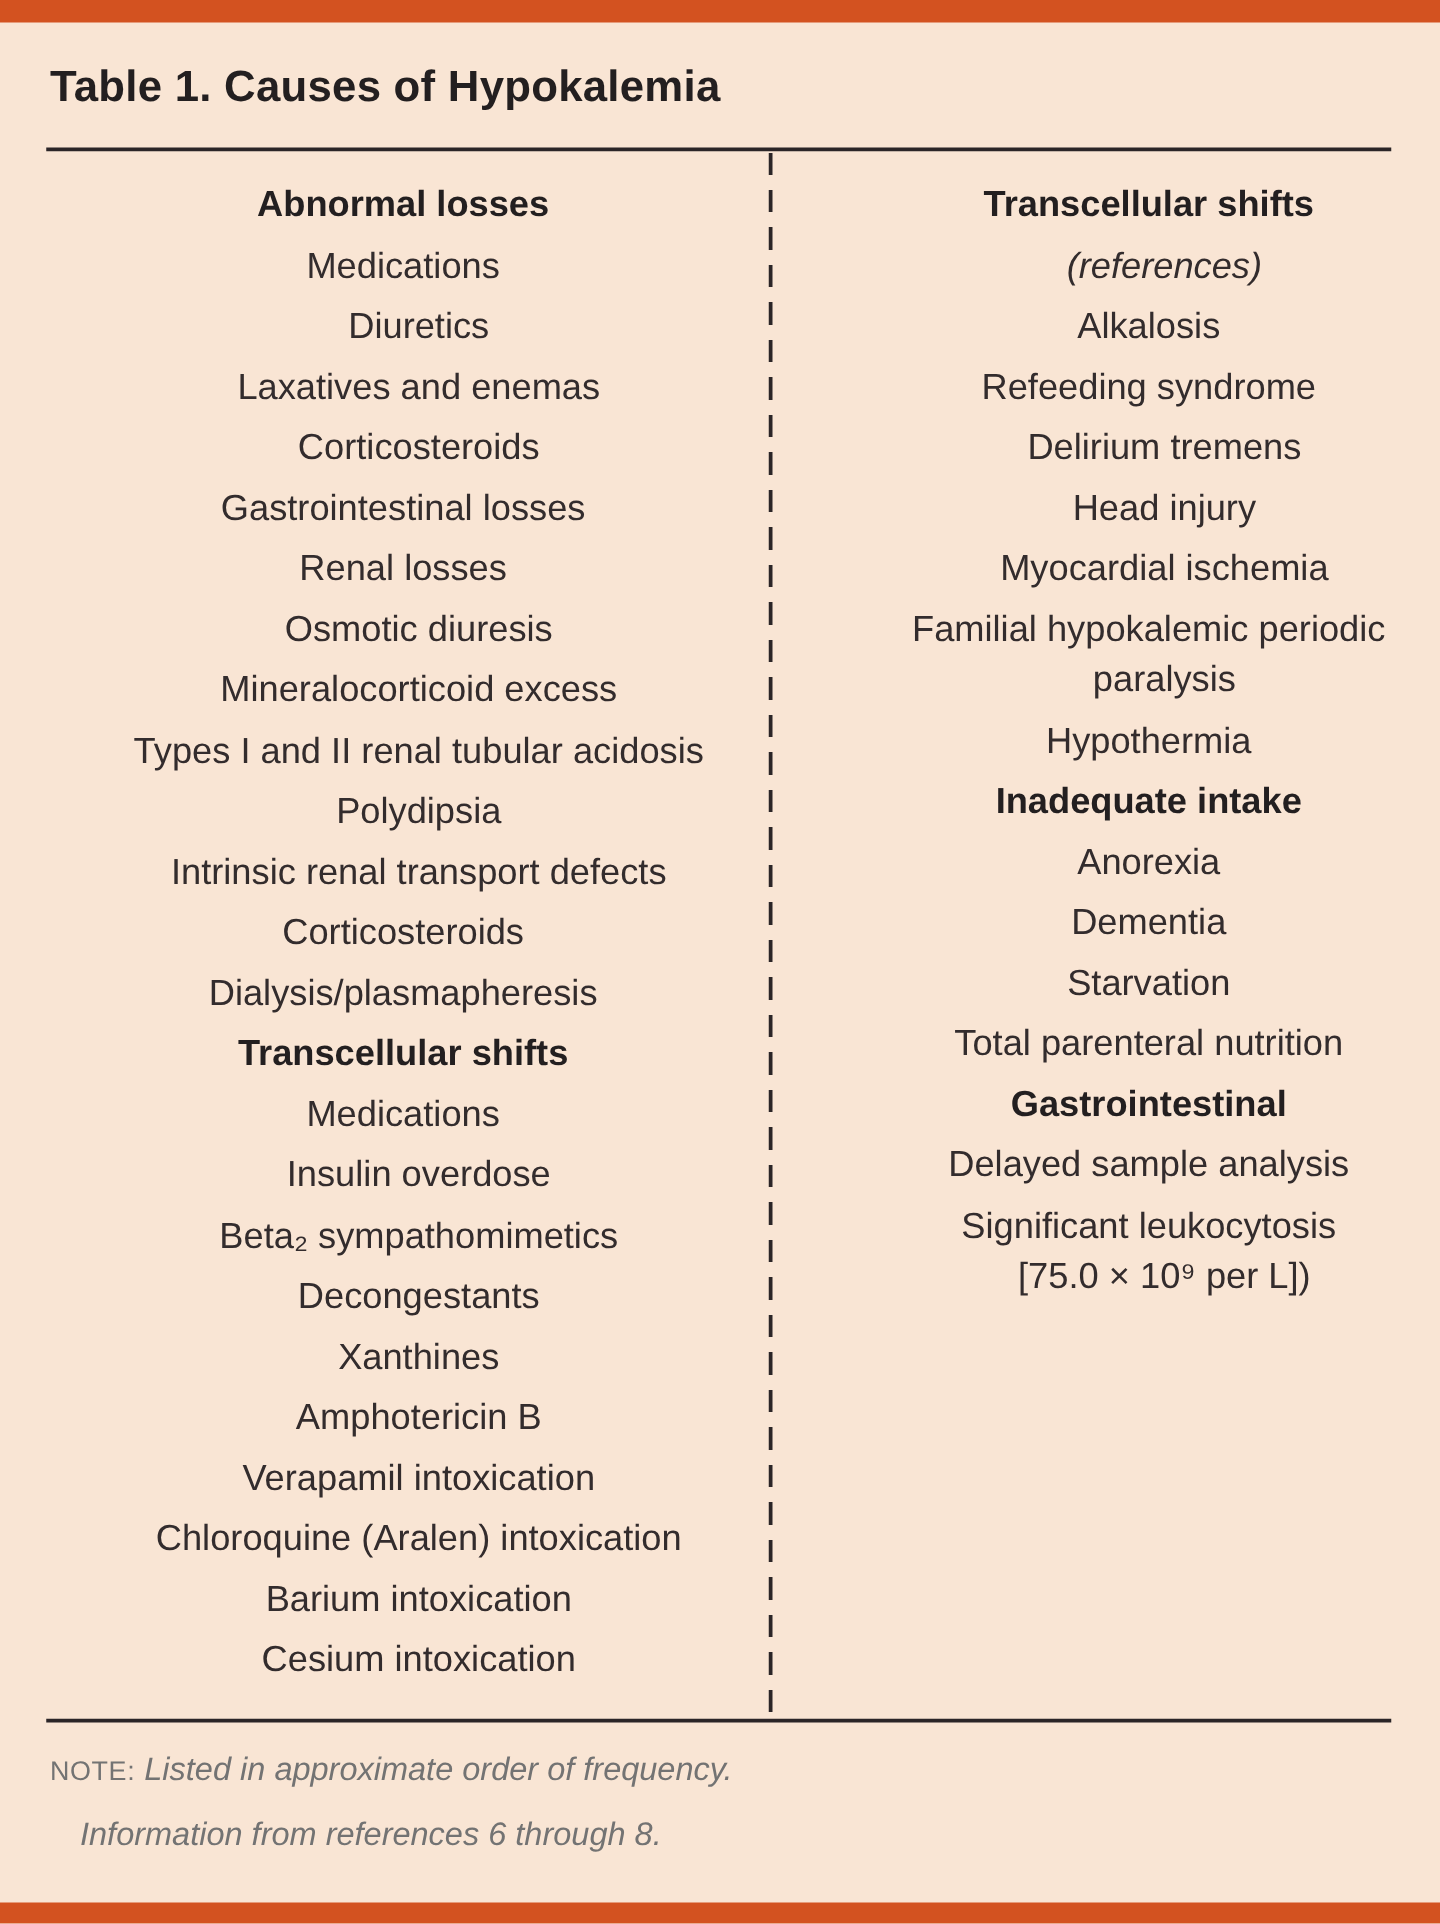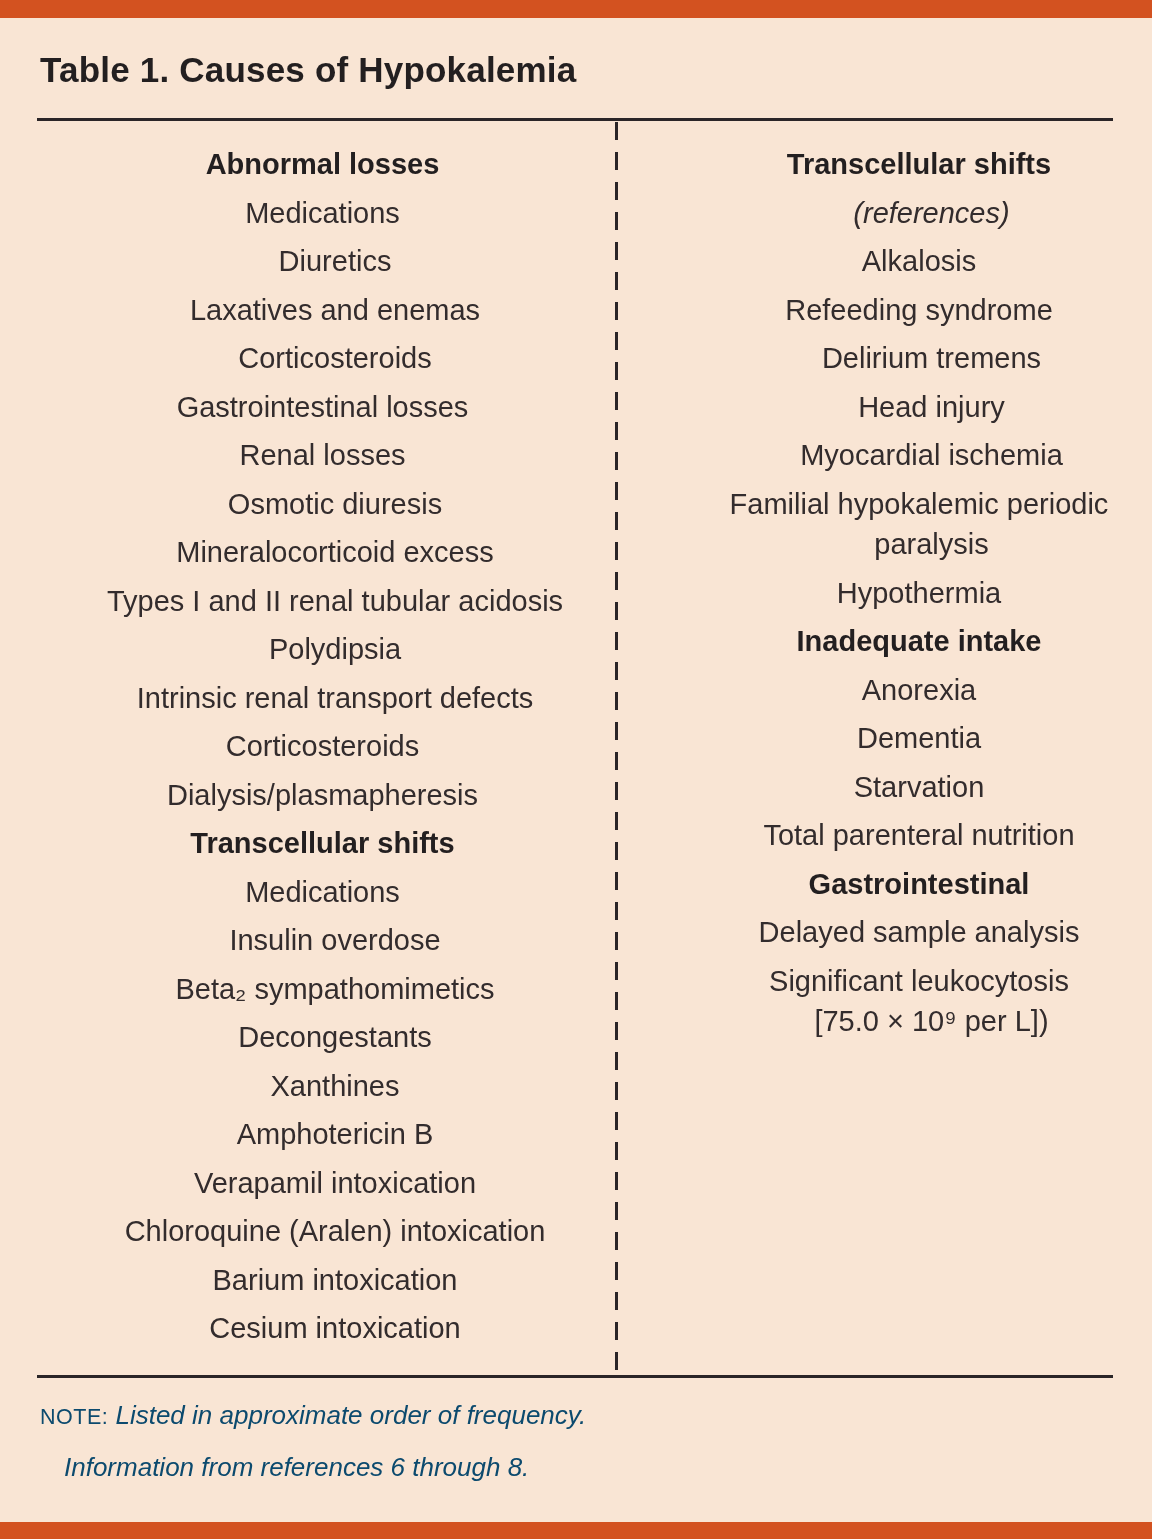--- a/index.html
+++ b/index.html
@@ -27,21 +27,21 @@
     background:repeating-linear-gradient(to bottom,#2b2527 0px,#2b2527 18px,rgba(0,0,0,0) 18px,rgba(0,0,0,0) 30px);
   }
   .col{position:absolute;top:140px;}
   .col.left{left:40px;width:565px;}
   .col.right{left:704px;width:430px;}
   .row{font-size:29px;line-height:48.5px;white-space:nowrap;text-align:center;}
   .row.ind1{padding-left:25px;}
   .row.header{font-weight:700;color:#231f20;}
   .row.italic{font-style:italic;}
   .row.wrap{margin-top:-8px;}
-  .footnote{position:absolute;left:40px;font-size:26px;color:#0c4a6e;line-height:34px;}
+  .footnote{position:absolute;left:40px;font-size:26px;color:#737373;line-height:34px;}
   .footnote.note-line{top:1398px;}
   .footnote.source-line{top:1450px;margin-left:24px;}
   .note-label{font-size:21.5px;font-style:normal;letter-spacing:0.5px;}
   .note-text{font-style:italic;}
 </style>
 </head>
 <body>
 
 <div class="page">
   <div class="bar top"></div>

